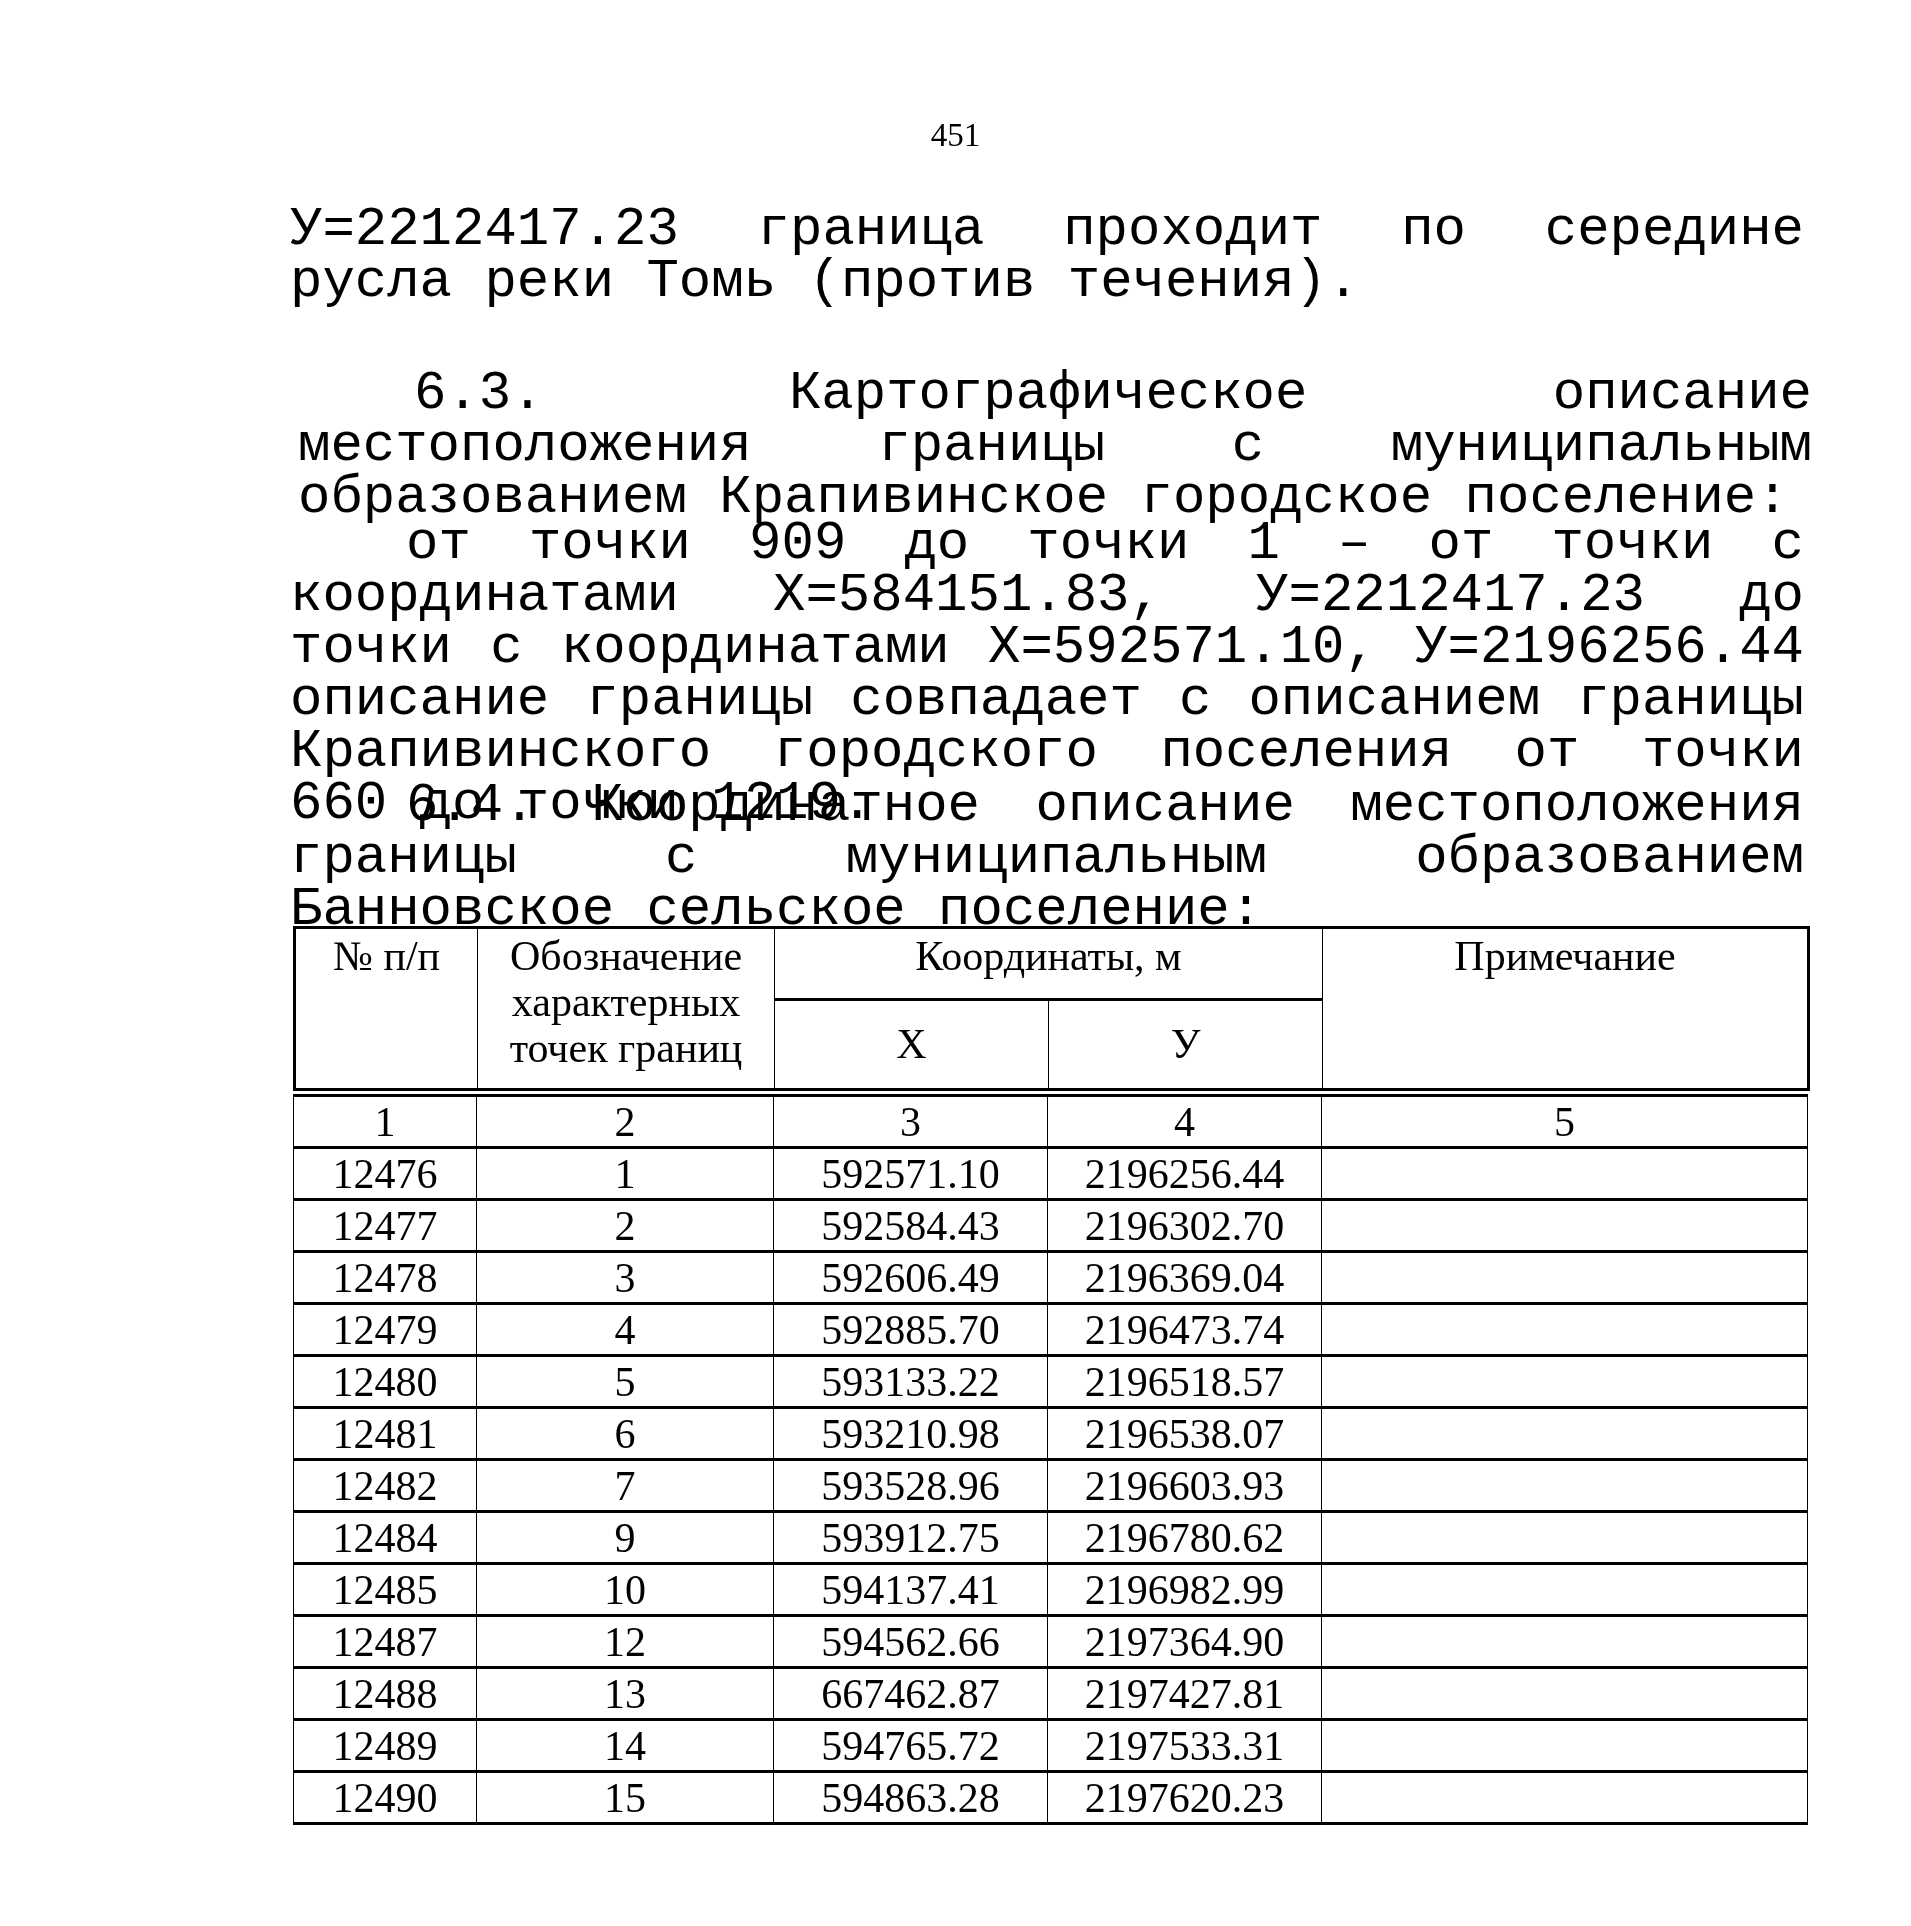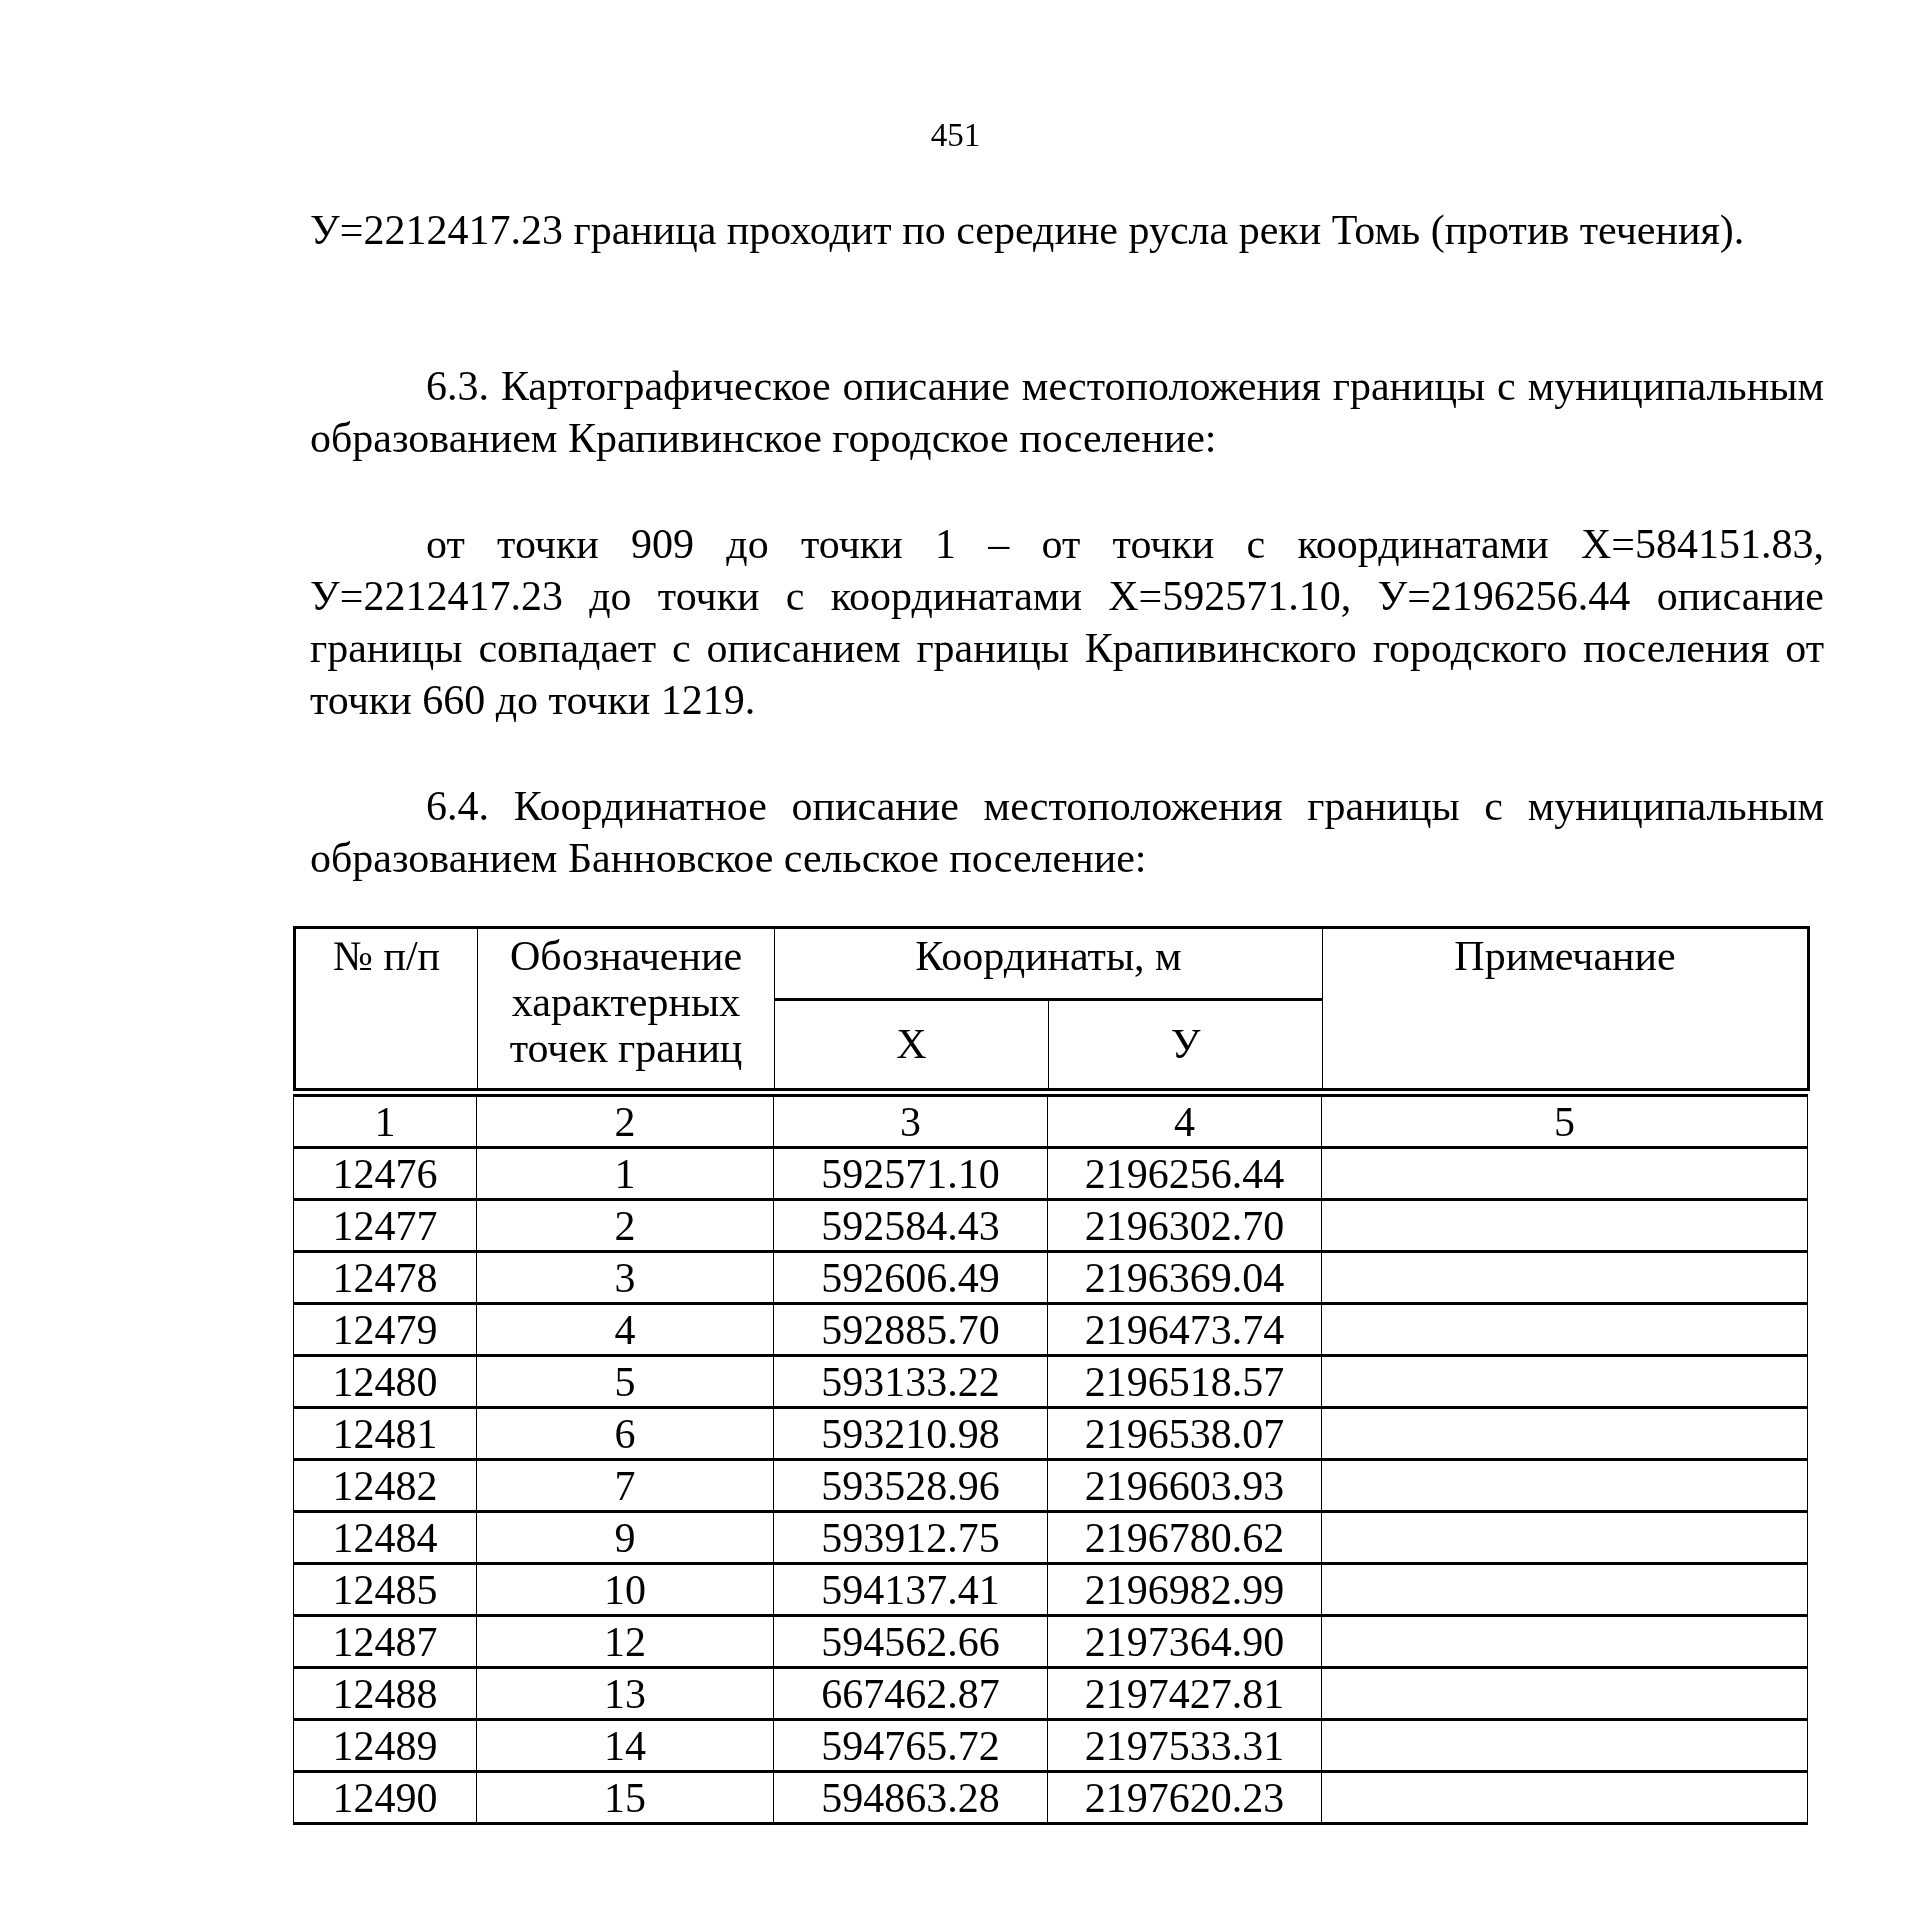--- a/index.html
+++ b/index.html
@@ -19,26 +19,27 @@
       position: absolute;
       top: 112px;
       left: 0;
       width: 100%;
       text-align: center;
       font-size: 33px;
       line-height: 46px;
     }
     .text-block {
       position: absolute;
-      left: 310px;
+      left: 290px;
       width: 1514px;
-      font-size: 42px;
+      font-size: 54px;
       line-height: 52px;
       text-align: justify;
       text-align-last: left;
+      font-family: Liberation Mono, monospace;
     }
     .indent { text-indent: 116px; }
     #p1 { top: 204px; }
     #p2 { top: 360px; }
     #p3 { top: 518px; }
     #p4 { top: 780px; }
 
     table.coords {
       position: absolute;
       left: 293px;
@@ -82,21 +83,21 @@
     col.c3 { width: 274px; }
     col.c4 { width: 274px; }
     col.c5 { width: 486px; }
   </style>
 </head>
 <body>
 
 <div class="page-number">451</div>
 
 <p class="text-block" id="p1" style="margin:0;">У=2212417.23 граница проходит по середине русла реки Томь (против течения).</p>
-<p class="text-block indent" id="p2" style="margin:0;">6.3. Картографическое описание местоположения границы с муниципальным образованием Крапивинское городское поселение:</p>
+<p class="text-block indent" id="p2" style="margin:8px;">6.3. Картографическое описание местоположения границы с муниципальным образованием Крапивинское городское поселение:</p>
 <p class="text-block indent" id="p3" style="margin:0;">от точки 909 до точки 1 – от точки с координатами Х=584151.83, У=2212417.23 до точки с координатами Х=592571.10, У=2196256.44 описание границы совпадает с описанием границы Крапивинского городского поселения от точки 660 до точки 1219.</p>
 <p class="text-block indent" id="p4" style="margin:0;">6.4. Координатное описание местоположения границы с муниципальным образованием Банновское сельское поселение:</p>
 
 <table class="coords" id="header-table">
   <colgroup>
     <col class="c1">
       <col class="c2">
       <col class="c3">
       <col class="c4">
       <col class="c5">

